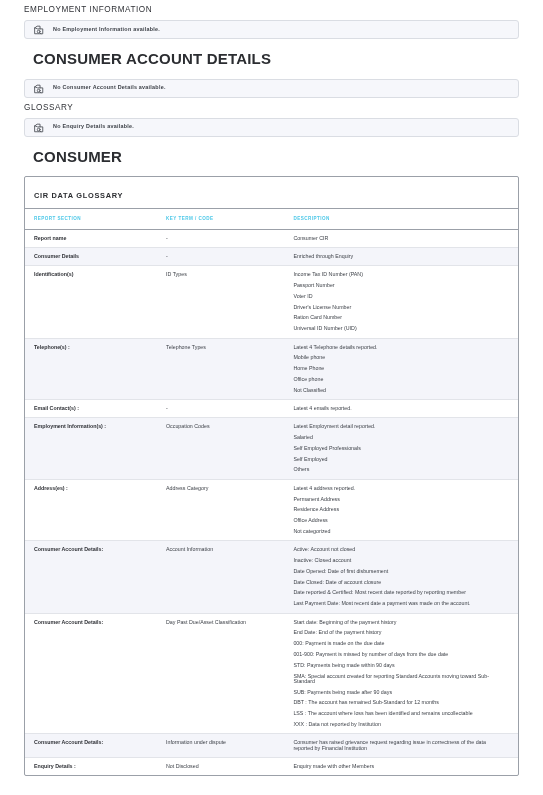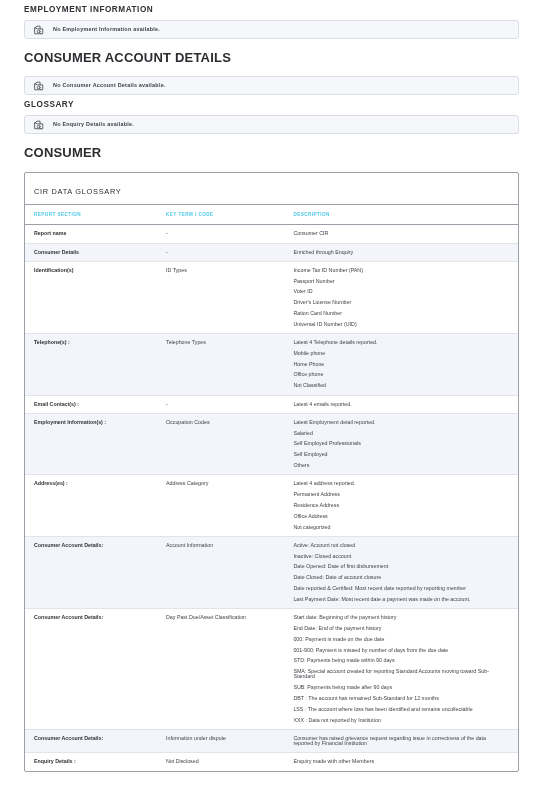--- a/index.html
+++ b/index.html
@@ -16,32 +16,32 @@
     overflow: hidden;
   }
   .page {
     width: 543px;
     padding: 0 24px;
   }
 
   
   .sec-h-sm {
     font-size: 8.2px;
-    font-weight: bold;
+    font-weight: normal;
     letter-spacing: 0.55px;
     color: #2f3136;
     margin: 5px 0 6px 0;
     line-height: 1.1;
   }
   .sec-h-lg {
-    font-size: 13px;
+    font-size: 15px;
     font-weight: bold;
     letter-spacing: 0.2px;
     color: #2b2d31;
-    margin: 12px 0 11px 0;
+    margin: 12px 0 11px 9px;
     line-height: 1.1;
   }
 
   
   .alert {
     border: 1px solid #dadde3;
     background: #f6f7fb;
     border-radius: 3px;
     height: 19px;
     display: flex;
@@ -69,21 +69,21 @@
     border-radius: 2px;
     background: #ffffff;
     overflow: hidden;
   }
   .glossary-title-bar {
     border-bottom: 1px solid #9ba0a8;
     padding: 7px 9px 6px 9px;
   }
   .glossary-title {
     font-size: 7.4px;
-    font-weight: normal;
+    font-weight: bold;
     letter-spacing: 0.7px;
     color: #2b2d31;
     line-height: 1;
     text-align: right;
   }
   table.glossary {
     width: 100%;
     border-collapse: collapse;
     table-layout: fixed;
   }

